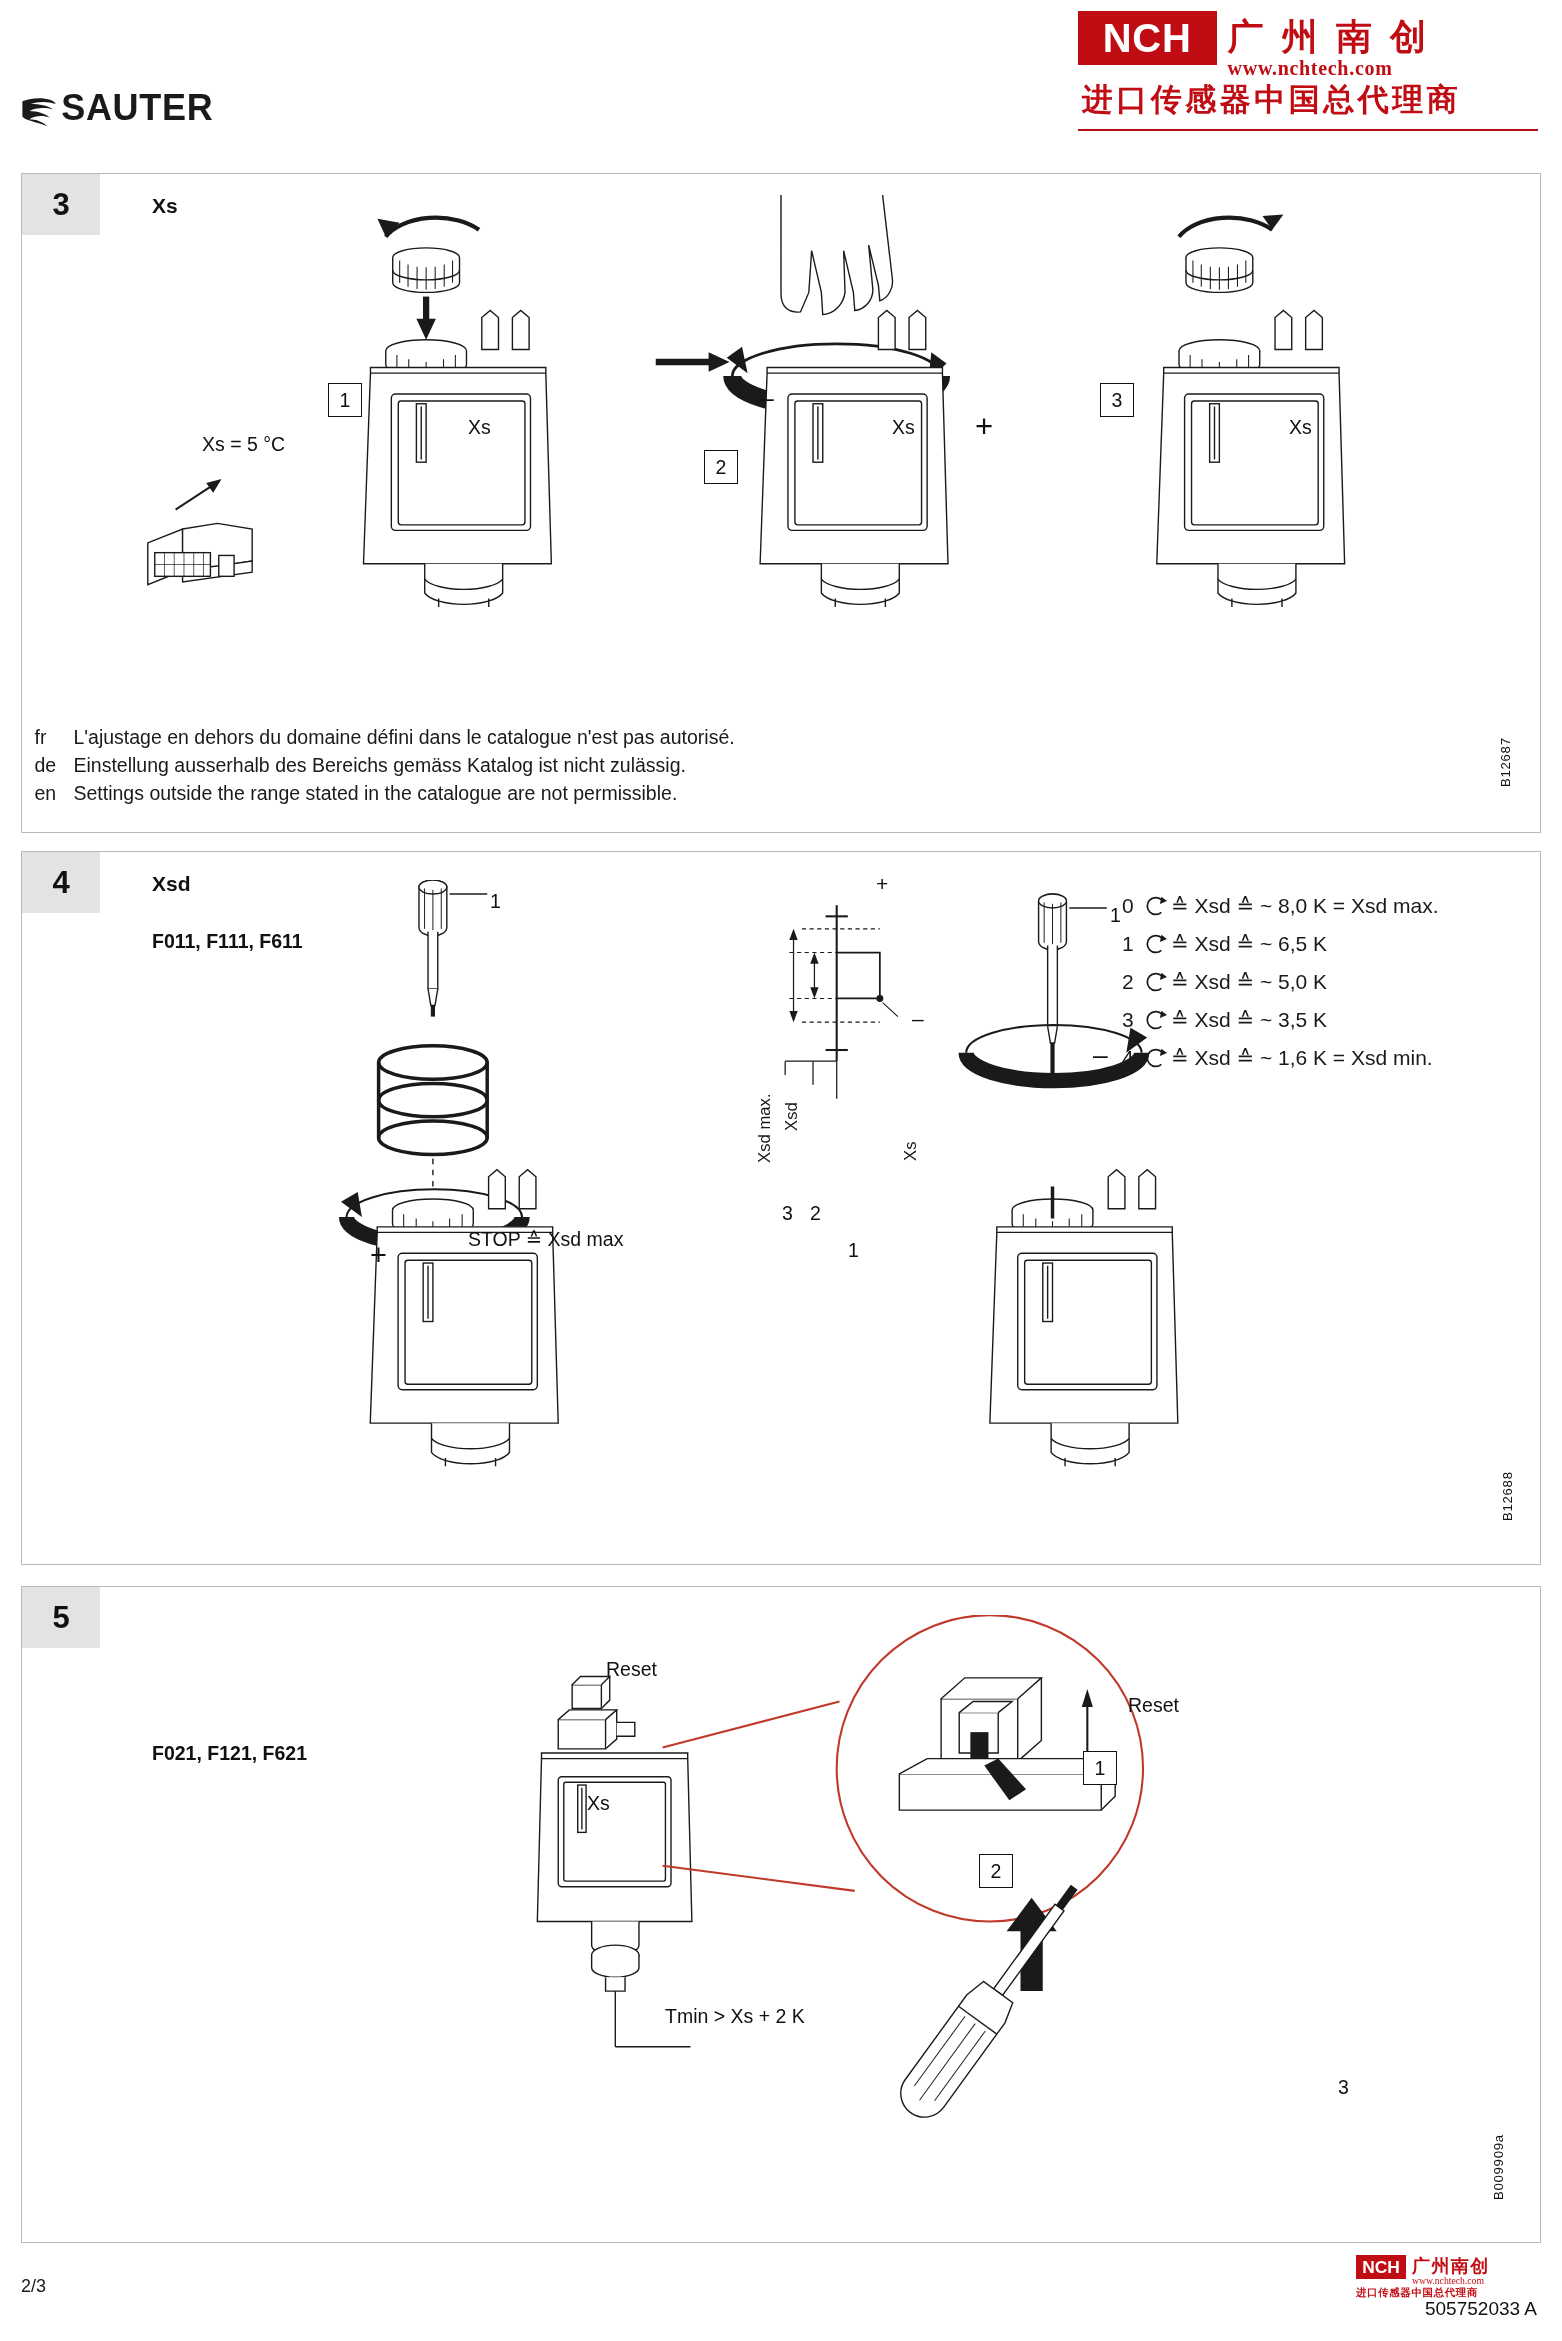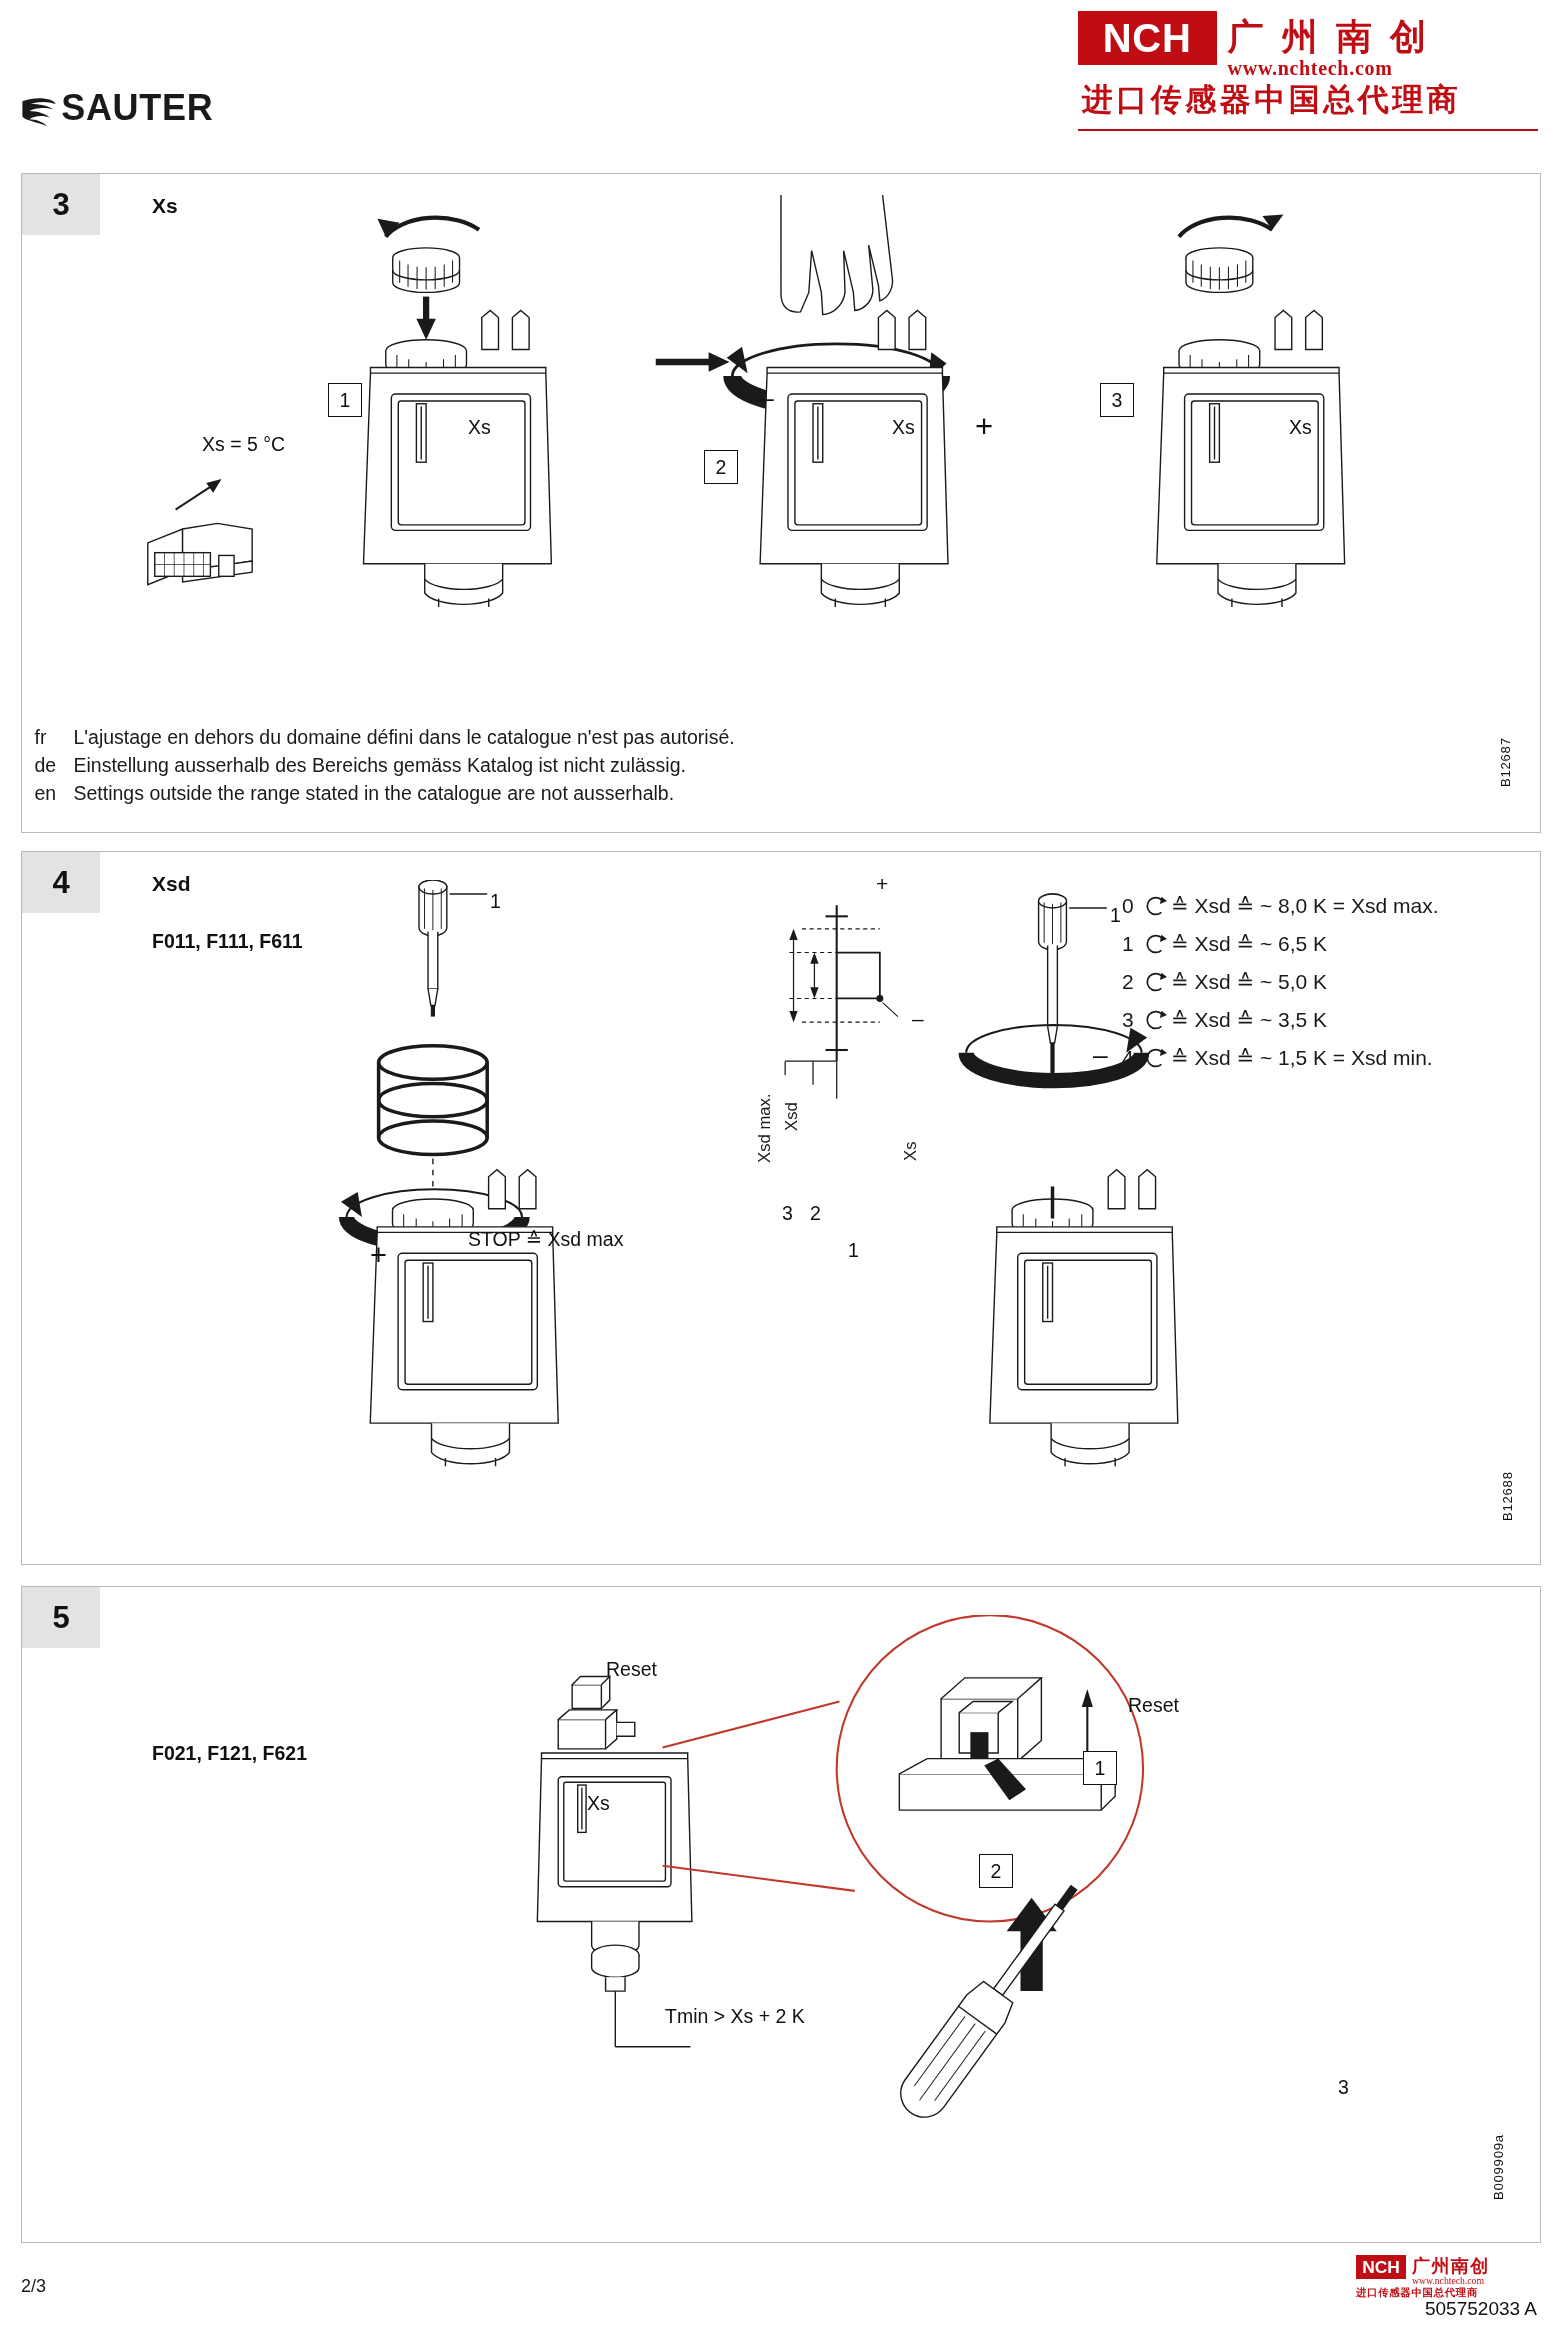--- a/index.html
+++ b/index.html
@@ -289,21 +289,21 @@
       <div class="lang-row">
         <span class="lang-key">fr</span>
         <span>L'ajustage en dehors du domaine défini dans le catalogue n'est pas autorisé.</span>
       </div>
       <div class="lang-row">
         <span class="lang-key">de</span>
         <span>Einstellung ausserhalb des Bereichs gemäss Katalog ist nicht zulässig.</span>
       </div>
       <div class="lang-row">
         <span class="lang-key">en</span>
-        <span>Settings outside the range stated in the catalogue are not ausserhalb.</span>
+        <span>Settings outside the range stated in the catalogue are not permissible.</span>
       </div>
     </div>
   </div>
 
   <div class="panel" style="left:21px; top:851px; width:1518px; height:712px;">
     <div class="panel-num">4</div>
     <div class="panel-title" style="left:130px; top:19.5px;">Xsd</div>
     <div class="t tb" style="left:130px; top:78px;">F011, F111, F611</div>
     <div class="vcode" style="left:1478px; top:669px;">B12688</div>
 
@@ -514,21 +514,21 @@
         <span style="font-size:21px;">≙ Xsd  ≙ ~ 3,5 K</span>
       </div>
       <div style="display:flex; align-items:center; height:38px;">
         <span style="font-size:21px; width:21px;">4</span>
         <span style="display:inline-block; width:28px;">
           <svg width="24" height="24" viewBox="0 0 34 34">
               <path d="M26 8 A12 12 0 1 0 26 26" stroke="#1a1a1a" stroke-width="2.4" fill="none"></path>
               <polygon points="26,4 34,10 24,14" fill="#1a1a1a"></polygon>
             </svg>
         </span>
-        <span style="font-size:21px;">≙ Xsd  ≙ ~ 1,5 K = Xsd min.</span>
+        <span style="font-size:21px;">≙ Xsd  ≙ ~ 1,6 K = Xsd min.</span>
       </div>
     </div>
   </div>
 
   <div class="panel" style="left:21px; top:1586px; width:1518px; height:655px;">
     <div class="panel-num">5</div>
     <div class="t tb" style="left:130px; top:155px;">F021, F121, F621</div>
     <div class="vcode" style="left:1469px; top:613px;">B009909a</div>
 
     <svg width="1462" height="613" style="position:absolute; left:28px; top:28px;" viewBox="0 0 2100 880">

